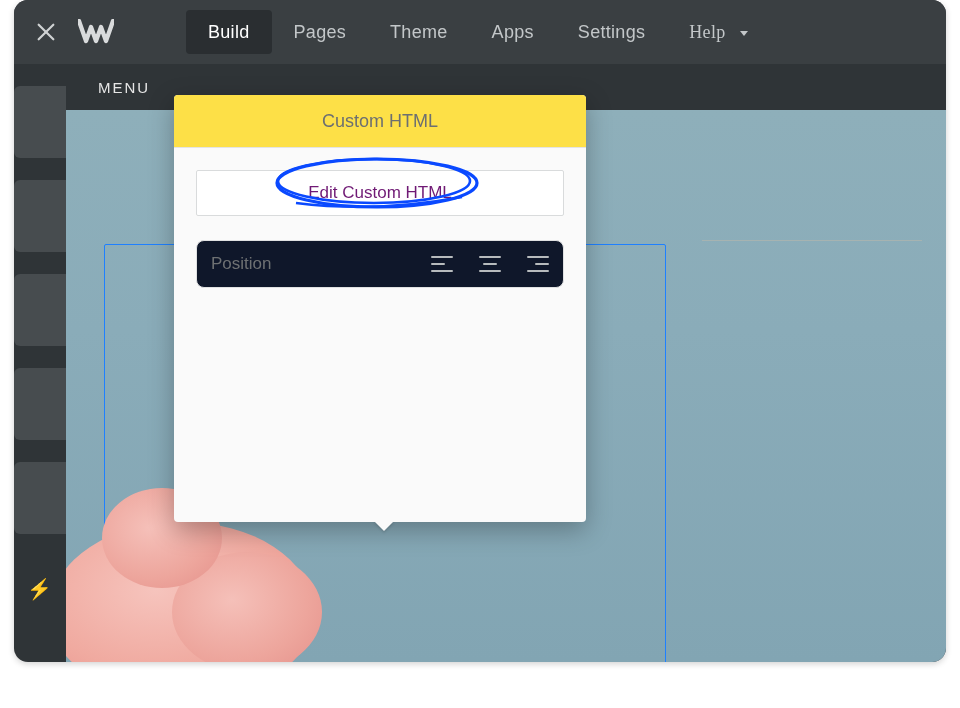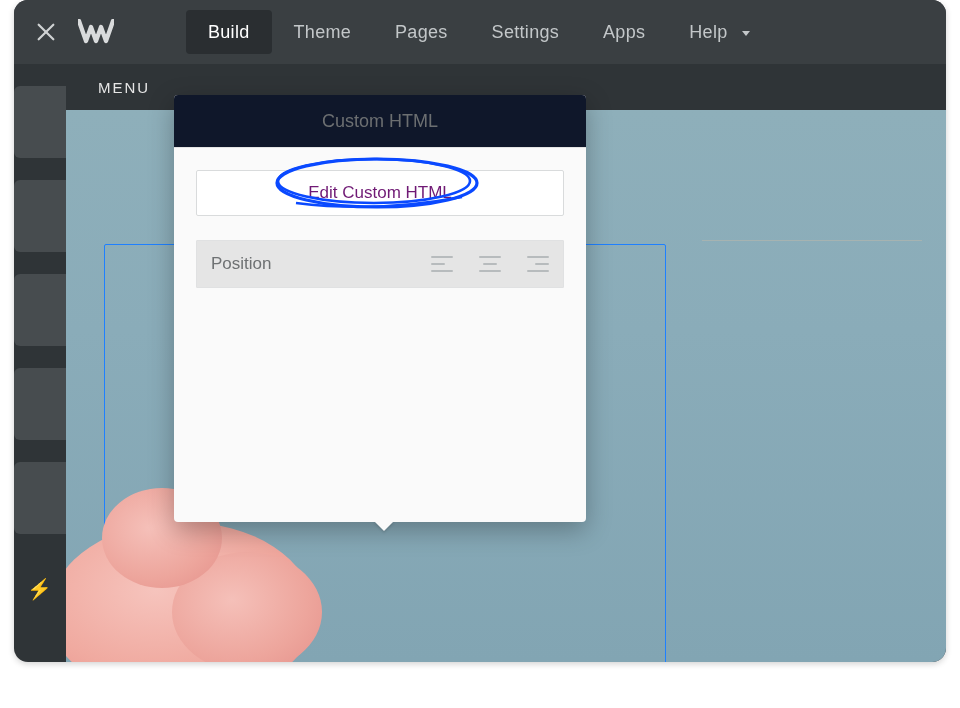--- a/index.html
+++ b/index.html
@@ -9,21 +9,21 @@
   .window{position:absolute;left:14px;top:0;right:14px;bottom:46px;background:#2f3437;border-radius:14px;box-shadow:0 2px 6px rgba(0,0,0,.18);overflow:hidden;}
 
   
   .topbar{position:absolute;left:0;top:0;right:0;height:64px;background:#3a3f42;display:flex;align-items:center;}
   .close-x{width:64px;height:64px;display:flex;align-items:center;justify-content:center;}
   .close-x svg{width:22px;height:22px;}
   .logo{width:44px;height:64px;display:flex;align-items:center;justify-content:center;margin-left:-4px;margin-right:28px;}
   .tabs{display:flex;align-items:center;height:64px;gap:0;}
   .tab{height:44px;padding:0 22px;display:flex;align-items:center;color:#c3c7c9;font-size:18px;letter-spacing:.3px;border-radius:4px;cursor:pointer;}
   .tab.active{background:#2a2e31;color:#fff;margin-left:40px;}
-  .tab.help{display:flex;align-items:center;gap:14px;}
+  .tab.help{display:flex;align-items:center;gap:14px;font-family:Liberation Serif, serif;}
   .caret-down{width:0;height:0;border-left:4px solid transparent;border-right:4px solid transparent;border-top:5px solid #c3c7c9;display:inline-block;position:relative;top:1px;}
 
   
   .subbar{position:absolute;left:0;top:64px;right:0;height:46px;background:#2f3437;display:flex;align-items:center;}
   .menu-label{color:#e6e6e6;font-size:15px;letter-spacing:2px;padding-left:76px;margin-left:8px;}
 
   
   .side{position:absolute;left:0;top:86px;width:52px;display:flex;flex-direction:column;gap:22px;z-index:5;}
   .side .block{height:72px;background:#474c4f;border-radius:6px 0 0 6px;}
   .side .bolt{height:34px;display:flex;align-items:center;justify-content:center;font-size:20px;color:#ffb300;margin-top:16px;}
@@ -40,25 +40,25 @@
   .cloud::after{content:"";position:absolute;left:50px;top:-34px;width:120px;height:100px;border-radius:55%;
     background:radial-gradient(ellipse at 40% 40%, #f5c0b9 0%, #eda59c 60%, #e4908a 100%);}
 
   
   .selection{position:absolute;left:38px;top:134px;width:560px;height:420px;border:1px solid #1f80ff;border-radius:2px;}
   .hr1{position:absolute;top:130px;right:24px;width:220px;height:0;border-top:1px solid #a6b3b1;}
 
   
   .popover{position:absolute;left:160px;top:95px;width:412px;background:#fafafa;border-radius:4px;
     box-shadow:0 8px 26px rgba(0,0,0,.28);z-index:30;}
-  .pop-head{height:52px;display:flex;align-items:center;justify-content:center;border-bottom:1px solid #e4e4e4;background:#0f172a;border-radius:4px 4px 0 0;}
+  .pop-head{height:52px;display:flex;align-items:center;justify-content:center;border-bottom:1px solid #e4e4e4;background:#fde047;border-radius:4px 4px 0 0;}
   .pop-head span{color:#6c6f71;font-size:18px;}
   .pop-body{padding:22px 22px 234px 22px;}
   .btn{height:44px;background:#fff;border:1px solid #d9dbdc;border-radius:2px;display:flex;align-items:center;justify-content:center;color:#701a75;font-size:17px;font-weight:500;cursor:pointer;}
-  .row{margin-top:24px;height:46px;background:#e5e5e5;border:1px solid #e0e1e2;border-radius:1px;display:flex;align-items:center;padding:0 14px;}
+  .row{margin-top:24px;height:46px;background:#0f172a;border:1px solid #e0e1e2;border-radius:8px;display:flex;align-items:center;padding:0 14px;}
   .row .lbl{color:#6e7173;font-size:17px;flex:1;}
   .align-opts{display:flex;gap:26px;}
   .aicon{width:22px;height:18px;position:relative;cursor:pointer;}
   .aicon span{position:absolute;height:2px;background:#b7bbbd;border-radius:1px;}
   
   .aicon.l span:nth-child(1){top:1px;left:0;width:22px;}
   .aicon.l span:nth-child(2){top:8px;left:0;width:14px;}
   .aicon.l span:nth-child(3){top:15px;left:0;width:22px;}
   
   .aicon.c span:nth-child(1){top:1px;left:0;width:22px;}
@@ -87,24 +87,24 @@
             <line x1="20" y1="4" x2="4" y2="20"></line>
         </svg>
       </div>
       <div class="logo">
         <svg width="36" height="26" viewBox="0 0 36 26">
           <path d="M1 2 L8 22 L13 8 L18 22 L23 8 L28 22 L35 2" fill="none" stroke="#d9dbdc" stroke-width="4.3" stroke-linecap="round" stroke-linejoin="round"></path>
         </svg>
       </div>
       <div class="tabs">
         <div class="tab active">Build</div>
+        <div class="tab">Pages</div>
         <div class="tab">Theme</div>
-        <div class="tab">Pages</div>
+        <div class="tab">Apps</div>
         <div class="tab">Settings</div>
-        <div class="tab">Apps</div>
         <div class="tab help">
           <span>Help</span>
           <span class="caret-down"></span>
         </div>
       </div>
     </div>
 
     <div class="subbar">
       <div class="menu-label">MENU</div>
     </div>

